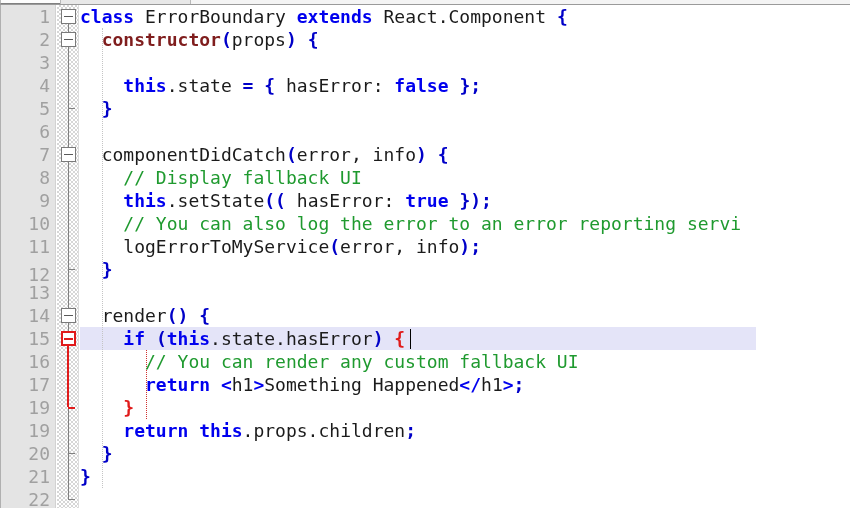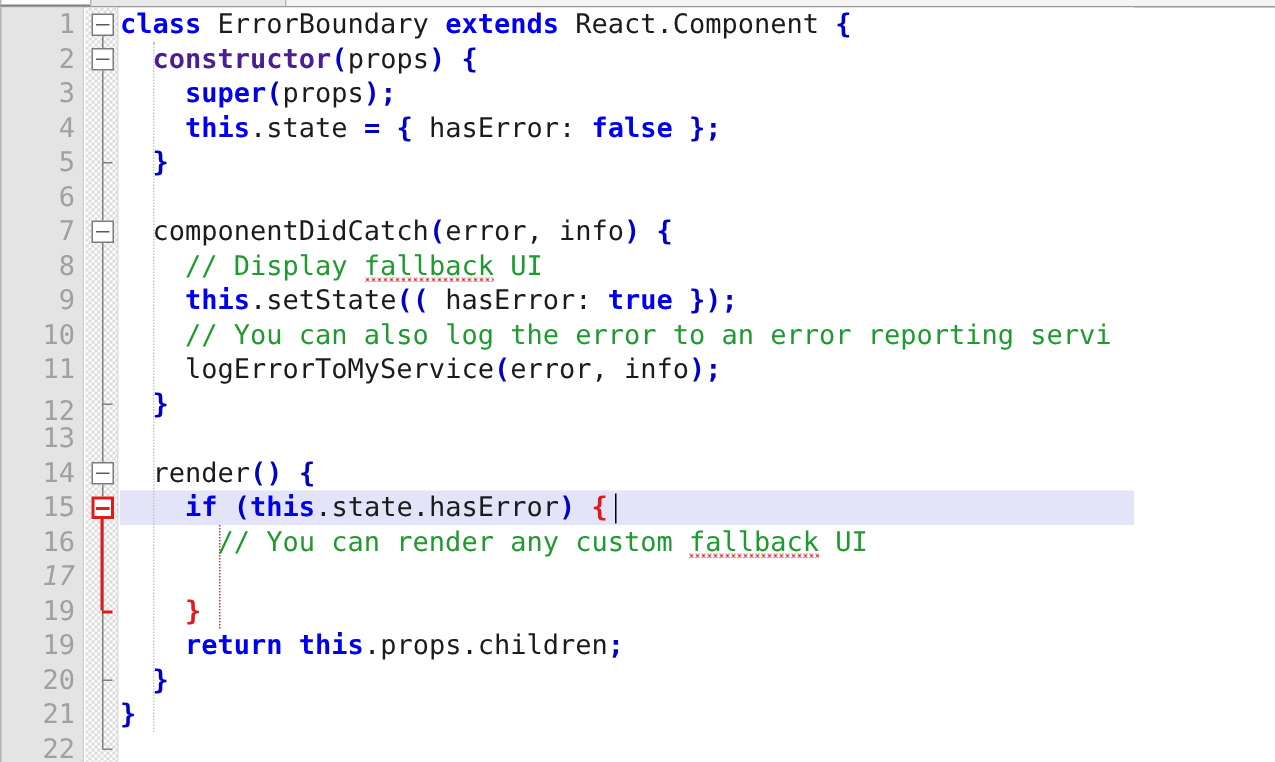--- a/index.html
+++ b/index.html
@@ -126,21 +126,21 @@
   
   .iguide {
     position: absolute;
     width: 0;
     border-left: 1px dotted #c4c4c4;
   }
   .iguide.red { border-left: 1px dotted #d03030; }
 
   
   .kw    { color: #0000ee; font-weight: bold; }
-  .ctor  { color: #4c1d95; font-weight: bold; }
+  .ctor  { color: #7f1d1d; font-weight: bold; }
   .cmt   { color: #1f9a2f; }
   .plain { color: #1b1b1b; }
   .punc  { color: #0000c8; font-weight: bold; }
   .brace-err { color: #e01b1b; font-weight: bold; }
   .tag   { color: #0000ee; font-weight: bold; }
 
   .spell {
     text-decoration: none;
     background-repeat: repeat-x;
     background-position: 0 100%;
@@ -180,21 +180,21 @@
       <div class="ln" style="top: 138px;">7</div>
       <div class="ln" style="top: 161px;">8</div>
       <div class="ln" style="top: 184px;">9</div>
       <div class="ln" style="top: 207px;">10</div>
       <div class="ln" style="top: 230px;">11</div>
       <div class="ln" style="top: 258px;">12</div>
       <div class="ln" style="top: 276px;">13</div>
       <div class="ln" style="top: 299px;">14</div>
       <div class="ln" style="top: 322px;">15</div>
       <div class="ln" style="top: 345px; padding-left: 22px;">16</div>
-      <div class="ln" style="top: 368px; font-style: italic;">17</div>
+      <div class="ln" style="top: 368px;">17</div>
       <div class="ln" style="top: 391px;">19</div>
       <div class="ln" style="top: 414px;">19</div>
       <div class="ln" style="top: 437px;">20</div>
       <div class="ln" style="top: 460px;">21</div>
       <div class="ln" style="top: 483px;">22</div>
     </div>
 
   <div class="foldstrip" id="foldstrip">
       <div class="fold-line" style="top: 18px; height: 476px;"></div>
       <div class="fold-tick" style="top: 103px;"></div>
@@ -209,34 +209,34 @@
       <div class="fold-box" style="top: 303px;"></div>
       <div class="fold-box red" style="top: 326px;"></div>
     </div>
 
   <div class="code" id="code">
       <div class="hl-band" style="top: 322px;"></div>
       <div class="iguide" style="left: 22px; top: 23px; height: 460px;"></div>
       <div class="iguide red" style="left: 66px; top: 345px; height: 69px;"></div>
       <div class="row" style="top: 0px;"><span></span><span class="kw">class</span><span class="plain"> </span><span class="plain">ErrorBoundary</span><span class="plain"> </span><span class="kw">extends</span><span class="plain"> </span><span class="plain">React.Component</span><span class="plain"> </span><span class="punc">{</span></div>
       <div class="row" style="top: 23px;"><span>  </span><span class="ctor">constructor</span><span class="punc">(</span><span class="plain">props</span><span class="punc">)</span><span class="plain"> </span><span class="punc">{</span></div>
-      <div class="row" style="top: 46px;"><span>    </span><span class="kw">super</span><span class="punc">(</span><span class="plain">props</span><span class="punc">)</span><span class="punc">;</span></div>
       <div class="row" style="top: 69px;"><span>    </span><span class="kw">this</span><span class="plain">.</span><span class="plain">state</span><span class="plain"> </span><span class="punc">=</span><span class="plain"> </span><span class="punc">{</span><span class="plain"> hasError: </span><span class="kw">false</span><span class="plain"> </span><span class="punc">}</span><span class="punc">;</span></div>
       <div class="row" style="top: 92px;"><span>  </span><span class="punc">}</span></div>
       <div class="row" style="top: 115px;"><span></span></div>
       <div class="row" style="top: 138px;"><span>  </span><span class="plain">componentDidCatch</span><span class="punc">(</span><span class="plain">error, info</span><span class="punc">)</span><span class="plain"> </span><span class="punc">{</span></div>
       <div class="row" style="top: 161px;"><span>    </span><span class="cmt">// Display </span><span class="cmt spell">fallback</span><span class="cmt"> UI</span></div>
       <div class="row" style="top: 184px;"><span>    </span><span class="kw">this</span><span class="plain">.</span><span class="plain">setState</span><span class="punc">((</span><span class="plain"> hasError: </span><span class="kw">true</span><span class="plain"> </span><span class="punc">}</span><span class="punc">)</span><span class="punc">;</span></div>
       <div class="row" style="top: 207px;"><span>    </span><span class="cmt">// You can also log the error to an error reporting servi</span></div>
       <div class="row" style="top: 230px;"><span>    </span><span class="plain">logErrorToMyService</span><span class="punc">(</span><span class="plain">error, info</span><span class="punc">)</span><span class="punc">;</span></div>
       <div class="row" style="top: 253px;"><span>  </span><span class="punc">}</span></div>
       <div class="row" style="top: 276px;"><span></span></div>
       <div class="row" style="top: 299px;"><span>  </span><span class="plain">render</span><span class="punc">()</span><span class="plain"> </span><span class="punc">{</span></div>
       <div class="row" style="top: 345px;"><span>      </span><span class="cmt">// You can render any custom </span><span class="cmt spell">fallback</span><span class="cmt"> UI</span></div>
       <div class="row" style="top: 322px;"><span>    </span><span class="kw">if</span><span class="plain"> </span><span class="punc">(</span><span class="kw">this</span><span class="plain">.state.hasError</span><span class="punc">)</span><span class="plain"> </span><span class="brace-err">{</span></div>
+      <div class="row" style="top: 368px;"><span>      </span><span class="kw">return</span><span class="plain"> </span><span class="tag">&lt;</span><span class="plain">h1</span><span class="tag">&gt;</span><span class="plain">Something Happened</span><span class="tag">&lt;/</span><span class="plain">h1</span><span class="tag">&gt;</span><span class="punc">;</span></div>
       <div class="row" style="top: 391px;"><span>    </span><span class="brace-err">}</span></div>
       <div class="row" style="top: 414px;"><span>    </span><span class="kw">return</span><span class="plain"> </span><span class="kw">this</span><span class="plain">.props.children</span><span class="punc">;</span></div>
       <div class="row" style="top: 437px;"><span>  </span><span class="punc">}</span></div>
       <div class="row" style="top: 460px;"><span></span><span class="punc">}</span></div>
       <div class="row" style="top: 483px;"><span></span></div>
       <div class="caret" style="left: 330px; top: 324px;"></div>
     </div>
 
 </div>
 

